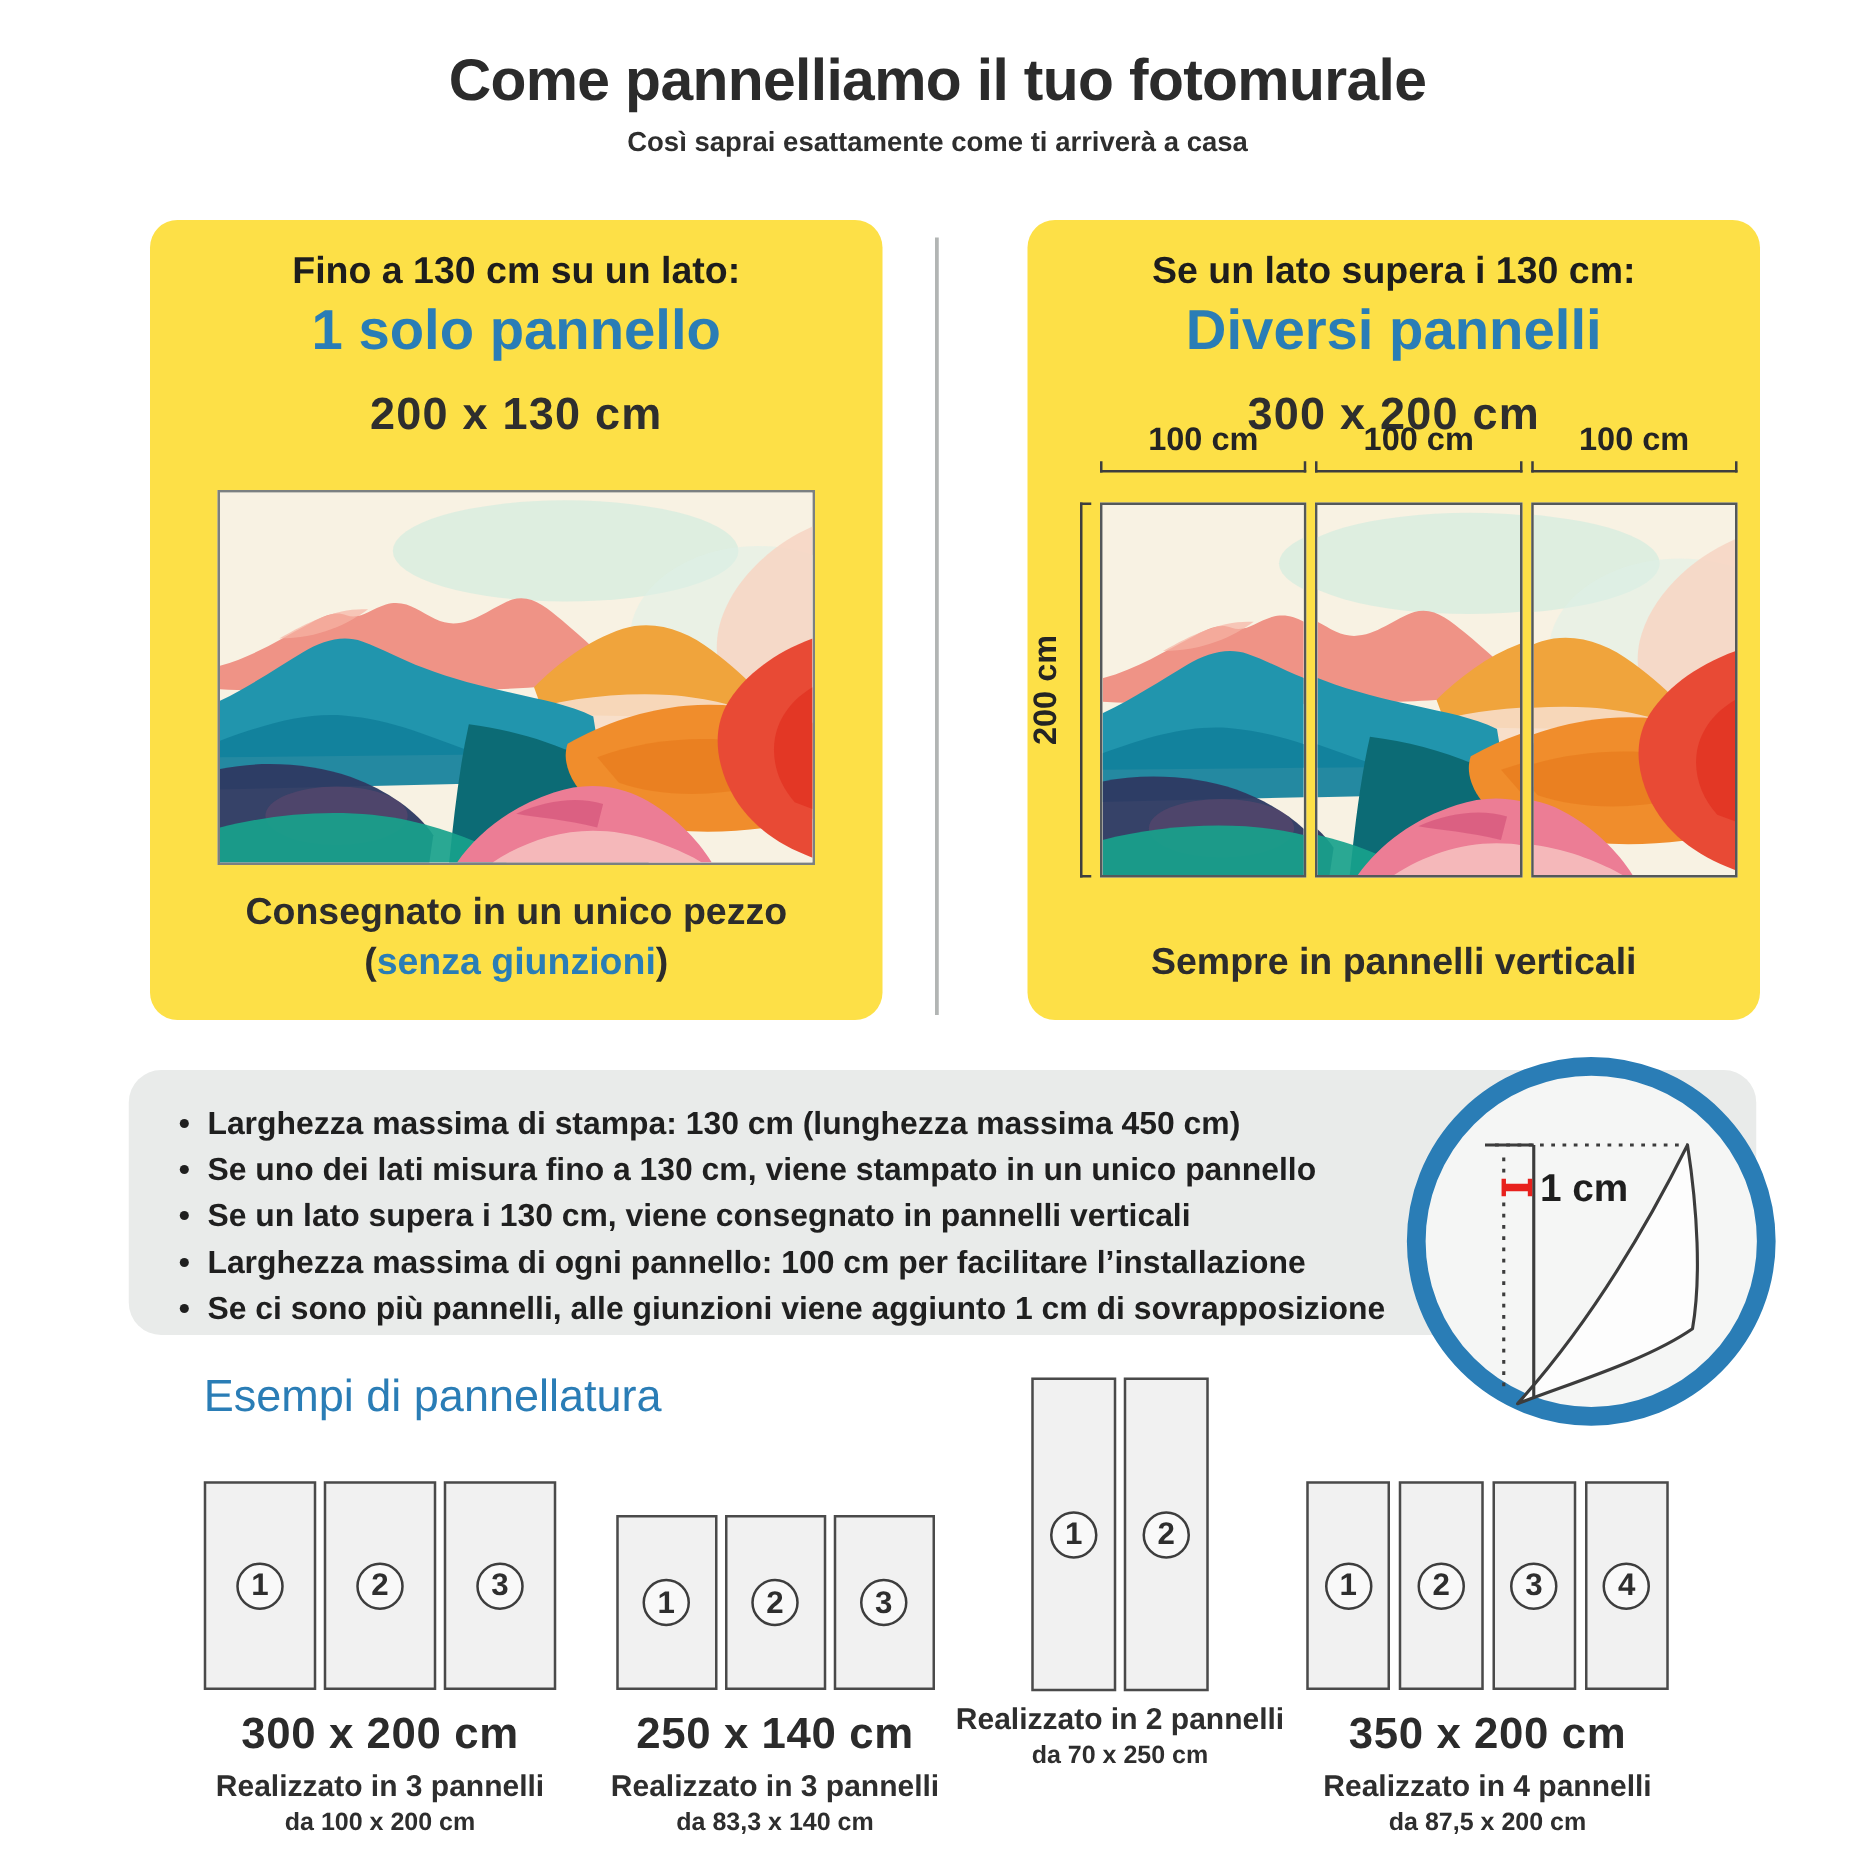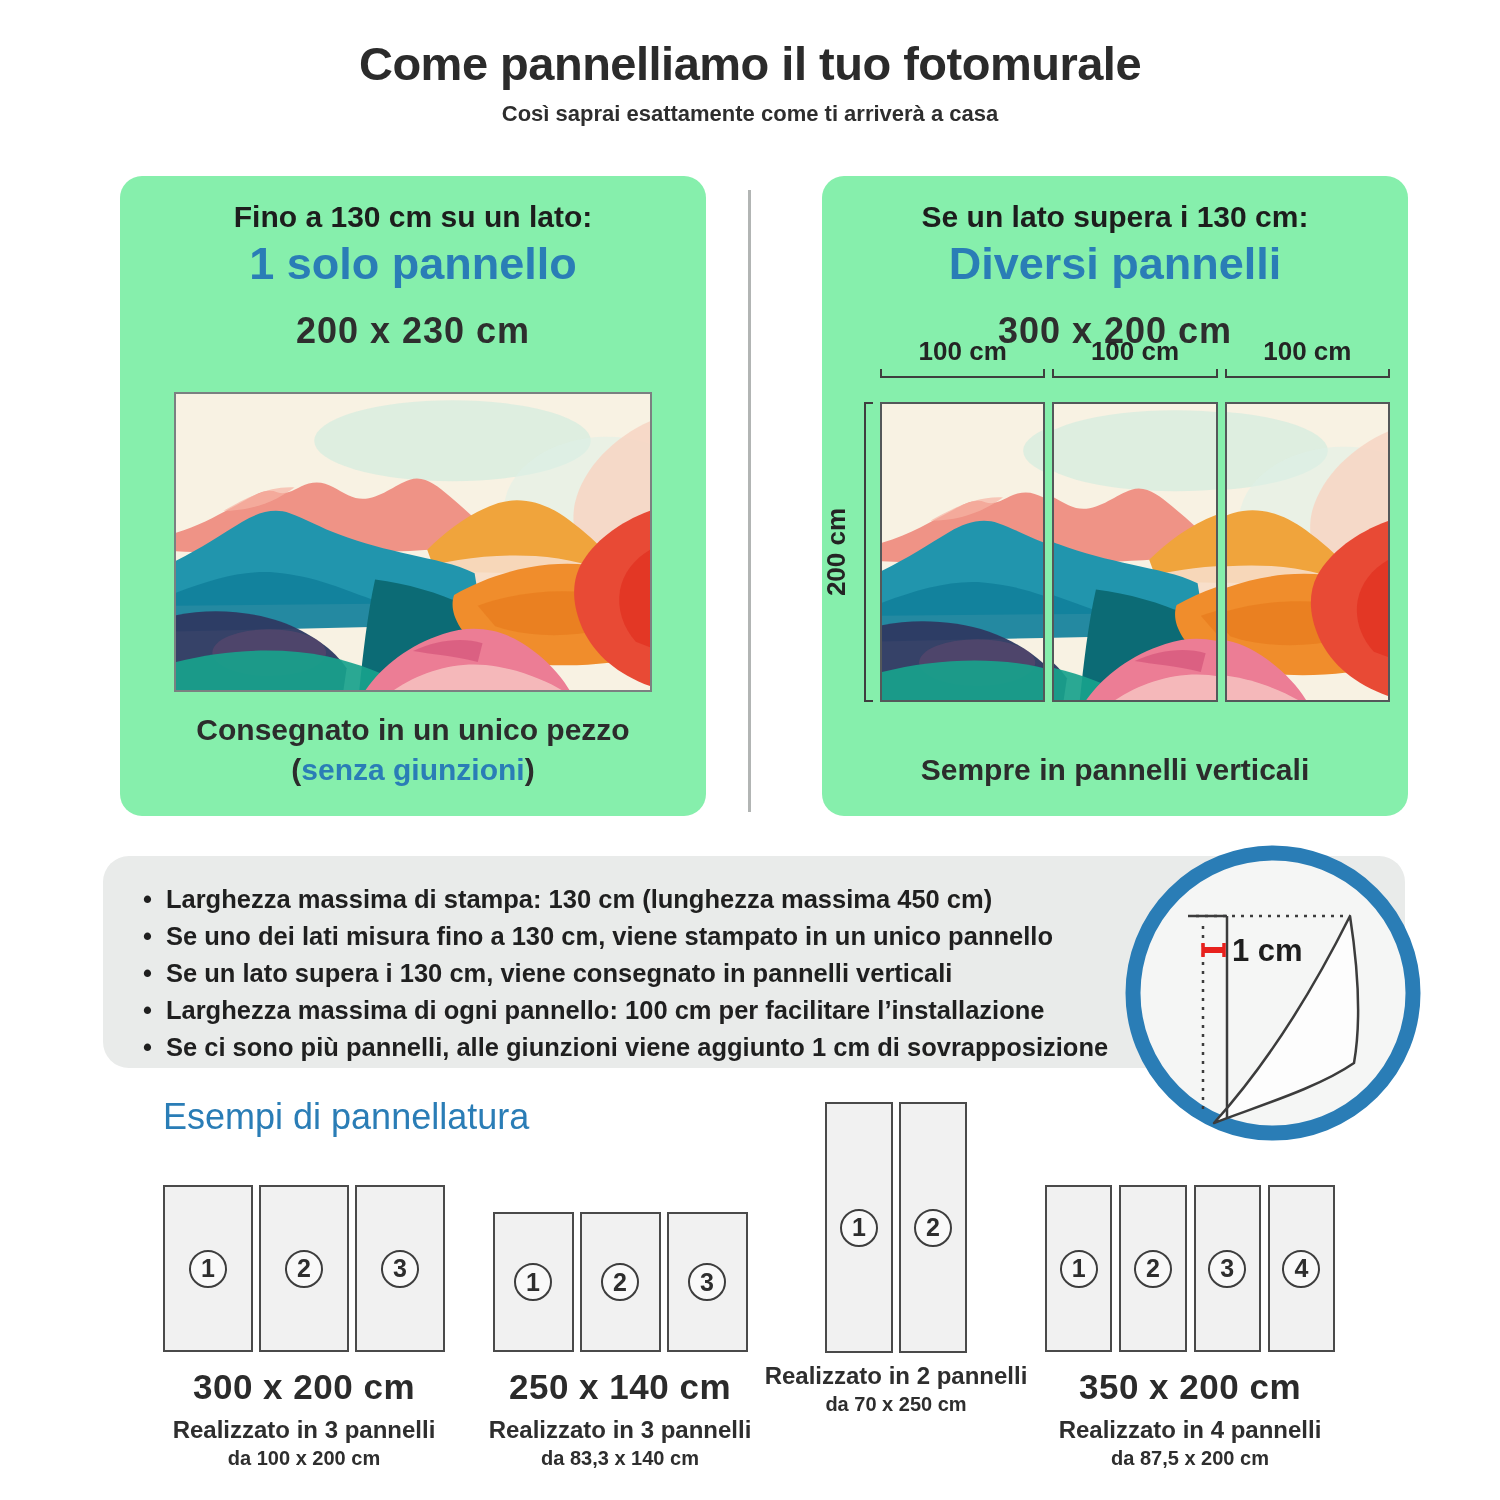--- a/index.html
+++ b/index.html
@@ -12,21 +12,21 @@
   * { box-sizing:border-box; }
   .abs { position:absolute; }
 
   
   .title { top:36px; left:0; width:100%; text-align:center;
     font-size:47px; font-weight:700; letter-spacing:-0.5px; color:#2b2b2b; }
   .subtitle { top:101px; left:0; width:100%; text-align:center;
     font-size:22px; font-weight:700; color:#2e2e2e; }
 
   
-  .card { background:#86efac; border-radius:22px; }
+  .card { background:#fde047; border-radius:22px; }
   #card-left  { left:120px; top:176px; width:586px; height:640px; }
   #card-right { left:822px; top:176px; width:586px; height:640px; }
   #card-divider { left:748px; top:190px; width:3px; height:622px; background:#b2b5b4; }
 
   .card-h1 { position:absolute; top:24px; left:0; width:100%; text-align:center;
     font-size:30px; font-weight:700; color:#1d1d1d; }
   .card-h2 { position:absolute; top:62px; left:0; width:100%; text-align:center;
     font-size:45px; font-weight:700; color:#2a7db6; }
   .card-h3 { position:absolute; top:134px; left:0; width:100%; text-align:center;
     font-size:36px; font-weight:700; color:#2e2e2e; letter-spacing:1px; }
@@ -112,21 +112,21 @@
     </g>
   </defs>
 </svg>
 
 <div class="abs title">Come pannelliamo il tuo fotomurale</div>
 <div class="abs subtitle">Così saprai esattamente come ti arriverà a casa</div>
 
 <div class="abs card" id="card-left">
   <div class="card-h1">Fino a 130 cm su un lato:</div>
   <div class="card-h2">1 solo pannello</div>
-  <div class="card-h3">200 x 230 cm</div>
+  <div class="card-h3">200 x 130 cm</div>
   <div class="mural-single">
     <svg viewBox="0 0 600 380" preserveAspectRatio="none" xmlns="http://www.w3.org/2000/svg">
         <use href="#wc-art"></use>
       </svg>
   </div>
   <div class="card-caption">
     <span>Consegnato in un unico pezzo</span><br>
     <span>(</span><span class="caption-blue">senza giunzioni</span><span>)</span>
   </div>
 </div>

